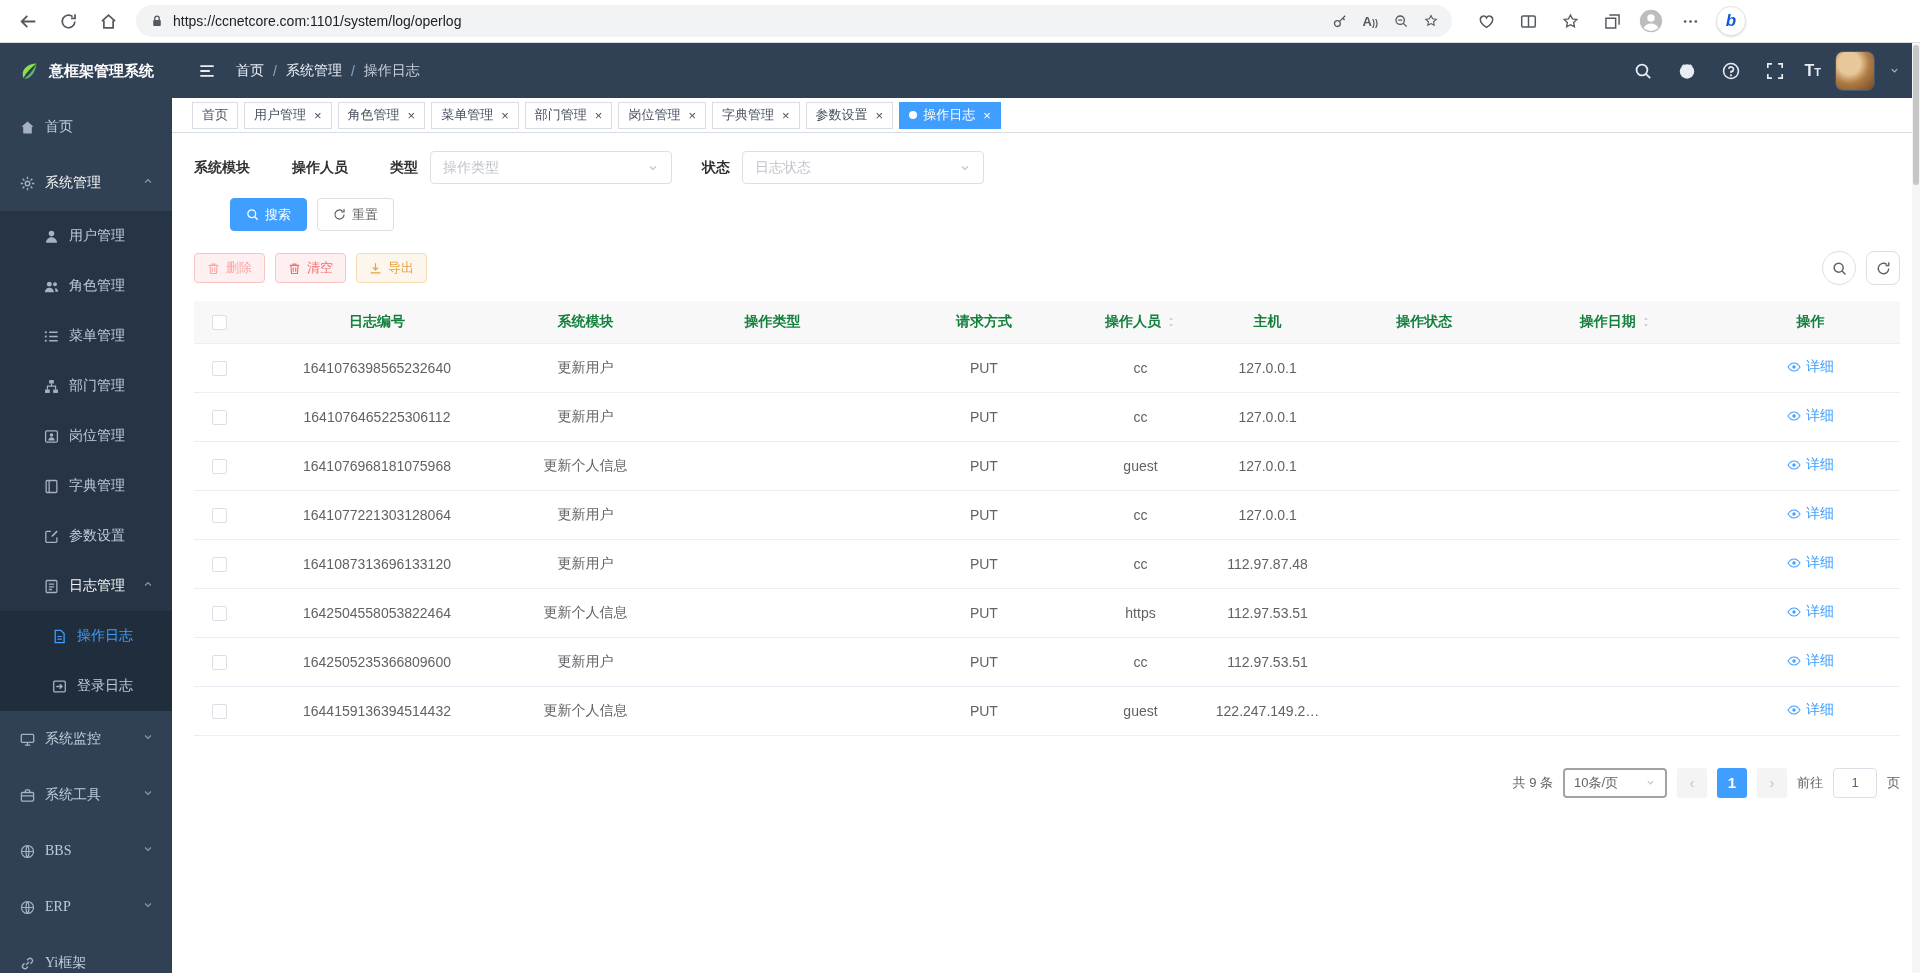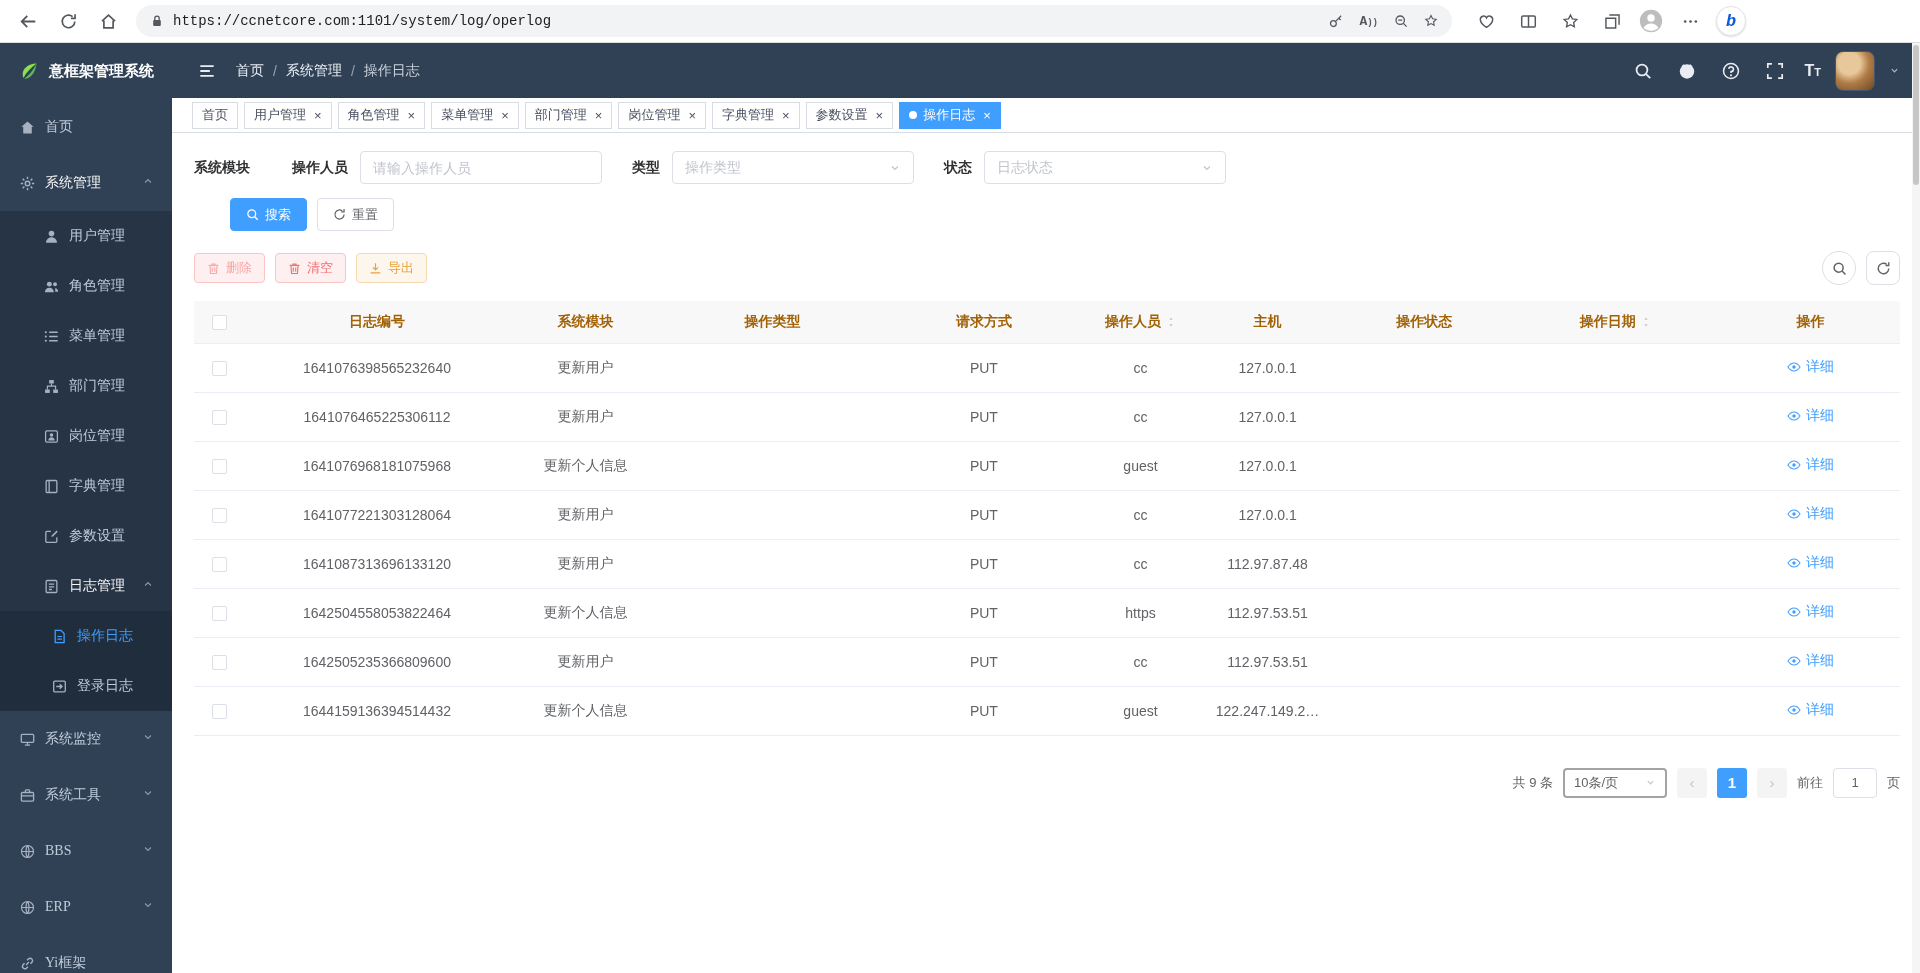--- a/index.html
+++ b/index.html
@@ -1,21 +1,21 @@
 <!DOCTYPE html>
 <html><head>
 <meta charset="utf-8">
 <style>
   * { box-sizing: border-box; margin: 0; padding: 0; }
   html,body { width:1920px; height:973px; overflow:hidden; font-family:"Liberation Sans", sans-serif; background:#fff; }
   .icon { display:inline-flex; align-items:center; justify-content:center; }
   .icon svg { display:block; }
 
   
-  .browser-bar { height:43px; background:#ffffff; border-bottom:1px solid #dcdcdc; display:flex; align-items:center; padding:0 10px; gap:4px;font-family:Liberation Mono, monospace; }
+  .browser-bar { height:43px; background:#ffffff; border-bottom:1px solid #dcdcdc; display:flex; align-items:center; padding:0 10px; gap:4px; }
   .b-icon { width:36px; height:34px; border-radius:6px; color:#54585e; display:flex; align-items:center; justify-content:center; flex-shrink:0; }
   .b-icon svg { width:17px; height:17px; }
   .url-bar { width:1316px; height:32px; background:#f2f3f5; border-radius:16px; display:flex; align-items:center; padding:0 14px; gap:9px; margin:0 6px; }
   .url-bar .icon svg { width:14px; height:14px; }
   .url-text { font-size:14px; color:#202124; flex:1; white-space:nowrap; overflow:hidden; }
   .url-actions { display:flex; align-items:center; gap:16px; color:#54585e; }
   .read-aloud { font-size:13px; font-weight:bold; color:#54585e; }
   .read-aloud small { font-size:9px; }
   .browser-actions { display:flex; align-items:center; gap:10px; margin-left:8px; color:#54585e; }
   .browser-actions .b-icon { width:32px; }
@@ -93,21 +93,21 @@
   .btn-danger-disabled { background:#fef0f0; border-color:#fbc4c4; color:#f9a7a7; cursor:not-allowed; }
   .btn-danger-plain { background:#fef0f0; border-color:#fbc4c4; color:#f56c6c; }
   .btn-warning-plain { background:#fdf6ec; border-color:#f5dab1; color:#e6a23c; }
   .action-right { margin-left:auto; display:flex; gap:10px; }
   .circle-btn { width:34px; height:34px; border-radius:50%; border:1px solid #dcdfe6; background:#fff; color:#606266; display:flex; align-items:center; justify-content:center; cursor:pointer; }
   .circle-btn.square { border-radius:8px; }
   .circle-btn svg { width:15px; height:15px; }
 
   
   table { width:100%; border-collapse:collapse; table-layout:fixed; }
-  thead th { background:#f8f8f9; height:42px; font-size:14px; font-weight:bold; color:#a16207; border-bottom:1px solid #ebeef5; text-align:center; }
+  thead th { background:#f8f8f9; height:42px; font-size:14px; font-weight:bold; color:#15803d; border-bottom:1px solid #ebeef5; text-align:center; }
   tbody td { height:49px; font-size:14px; color:#606266; border-bottom:1px solid #ebeef5; text-align:center; white-space:nowrap; overflow:hidden; text-overflow:ellipsis; }
   .checkbox { display:inline-block; width:15px; height:15px; border:1px solid #dcdfe6; border-radius:2px; background:#fff; vertical-align:middle; cursor:pointer; }
   th .sort { display:inline-flex; flex-direction:column; margin-left:5px; vertical-align:middle; color:#c0c4cc; }
   th .sort svg { width:10px; height:10px; }
   .detail-link { color:#409EFF; display:inline-flex; align-items:center; gap:5px; cursor:pointer; text-decoration:none; font-size:14px; }
   .detail-link svg { width:14px; height:14px; }
 
   
   .pagination { display:flex; align-items:center; justify-content:flex-end; gap:10px; margin-top:32px; font-size:13px; color:#606266; }
   .pg-size { width:104px; height:30px; border:2px solid #a3a3a3; border-radius:4px; display:flex; align-items:center; justify-content:space-between; padding:0 9px; cursor:pointer;text-align:center; }
@@ -484,21 +484,20 @@
       </div>
 
     <div class="content">
 
       <div class="filter-row">
         <div class="filter-group">
           <span class="f-label">系统模块</span>
         </div>
         <div class="filter-group">
           <span class="f-label">操作人员</span>
-          <input class="f-input" placeholder="请输入操作人员" style="">
         </div>
         <div class="filter-group">
           <span class="f-label">类型</span>
           <div class="f-select">
             <span class="sel-text">操作类型</span>
             <span class="icon">
                 <svg viewBox="0 0 14 14" fill="none" stroke="currentColor" stroke-width="1.5">
                   <path d="M3.6 5.3 7 8.7l3.4-3.4"></path>
                 </svg>
               </span>

